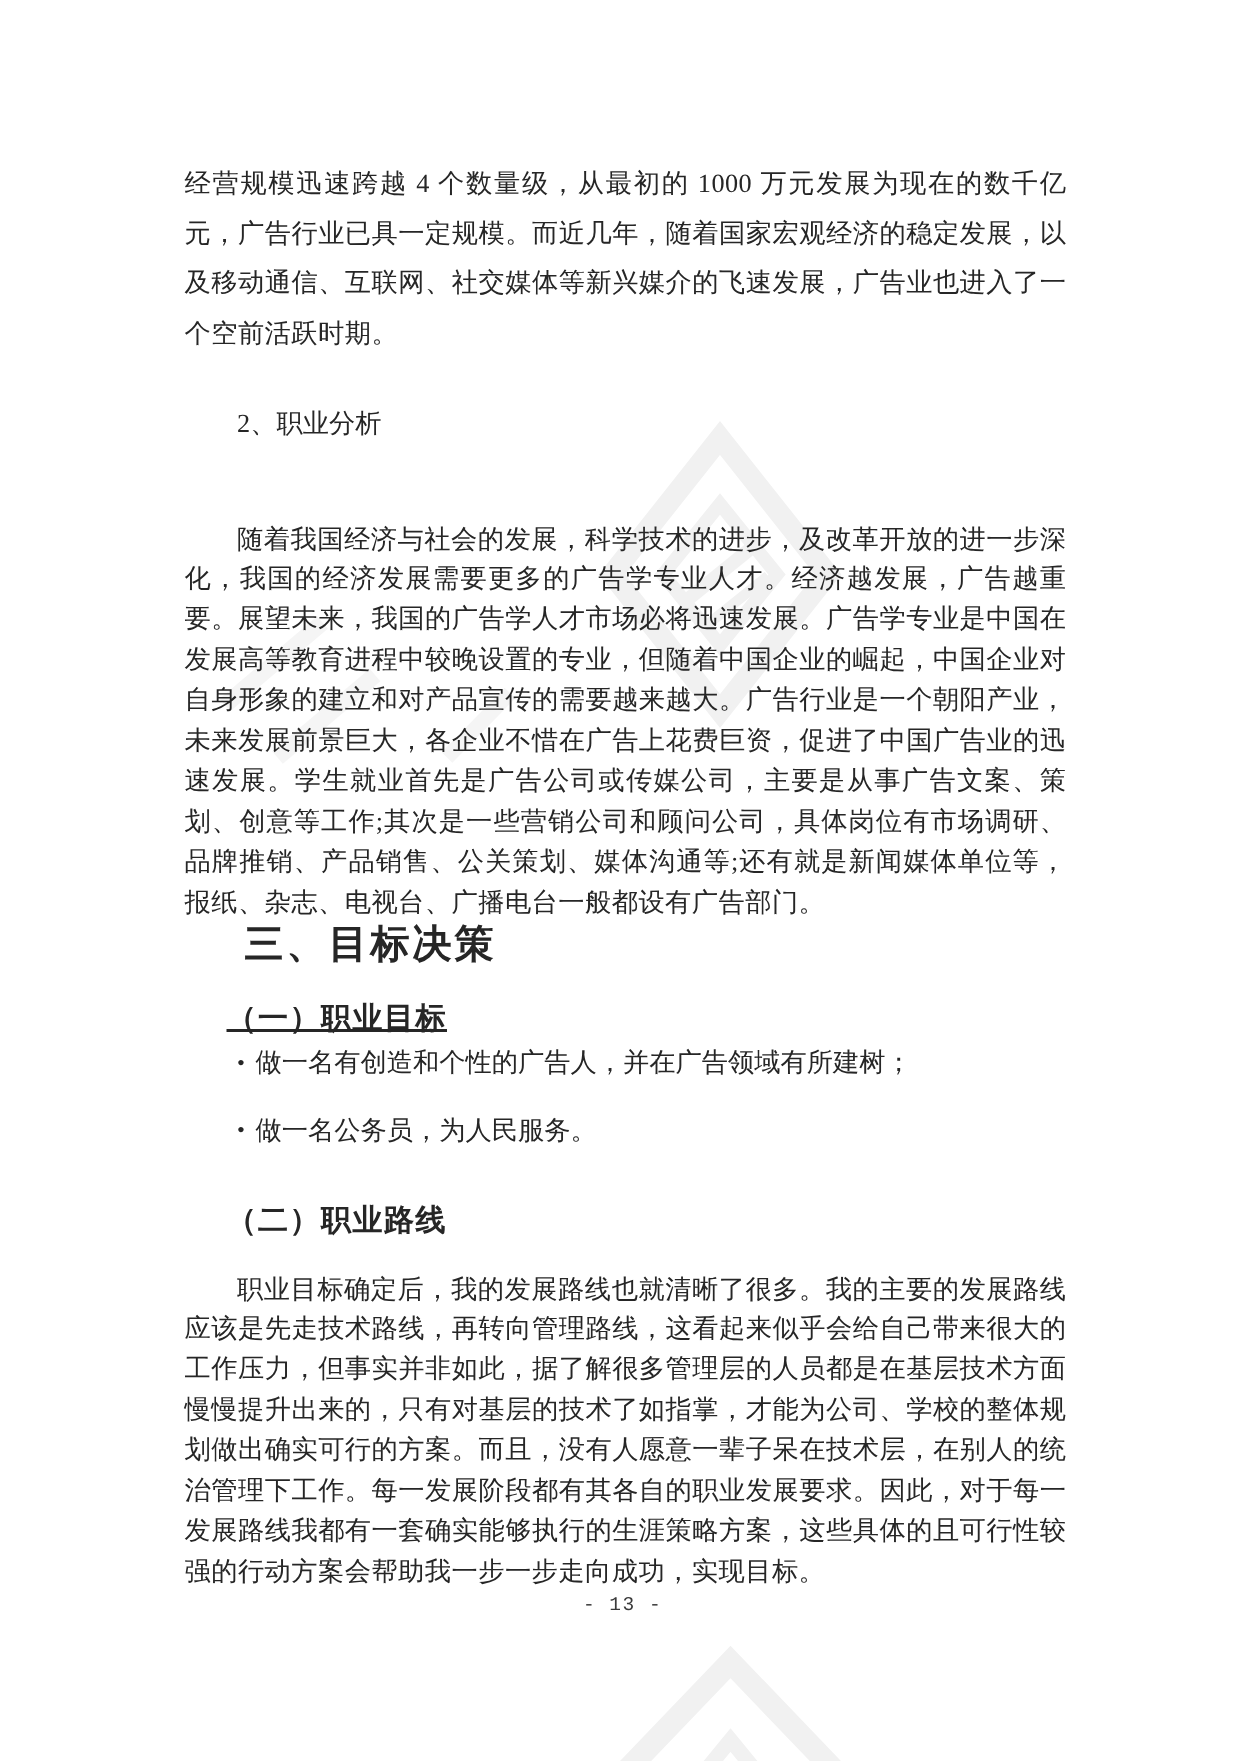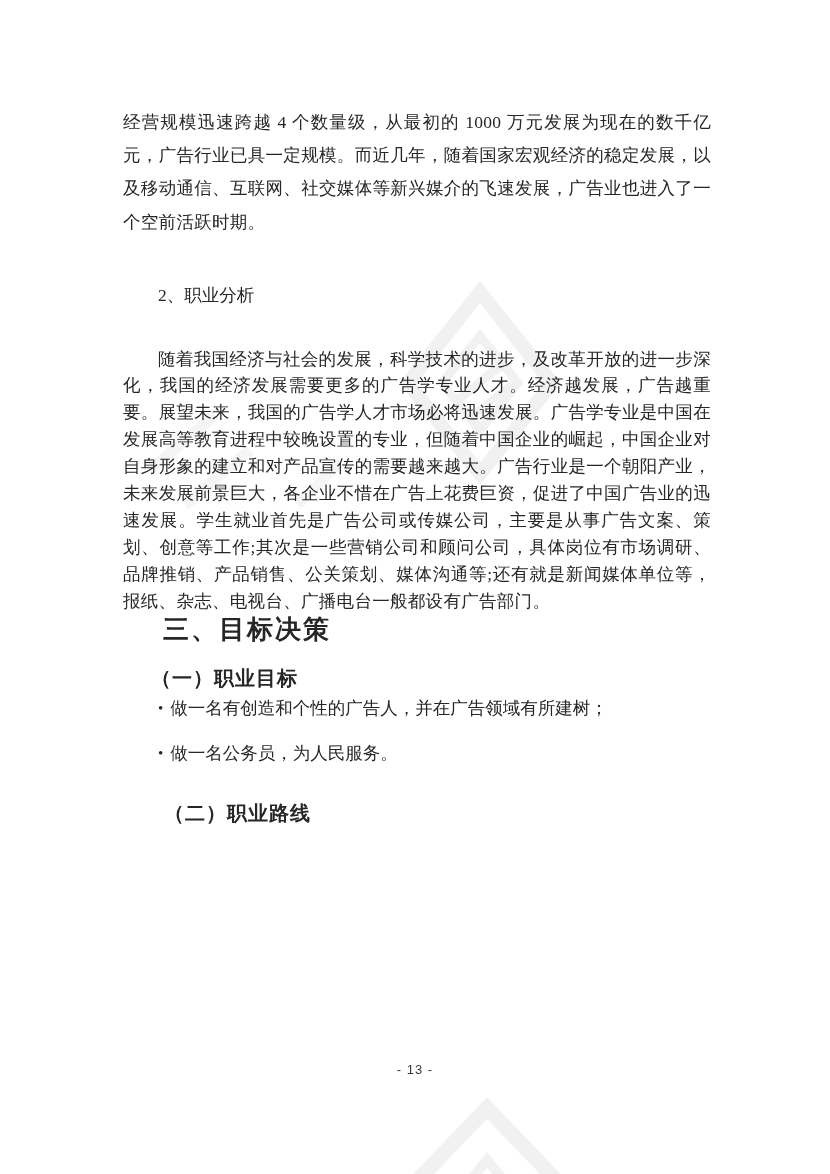--- a/index.html
+++ b/index.html
@@ -31,26 +31,26 @@
     color: #262626;
   }
   .body-para {
     left: 123px;
     width: 588px;
     font-size: 17.5px;
     text-align: justify;
     letter-spacing: 0.3px;
   }
   .p-cont   { top: 88px;  line-height: 33.4px; }
-  .lbl-sub2 { top: 283px; left: 158px; font-size: 17.5px; text-align: right; }
+  .lbl-sub2 { top: 270px; left: 158px; font-size: 17.5px; text-align: right; }
   .p-career { top: 328px; line-height: 26.9px; text-indent: 35px; font-family: Liberation Serif, serif; }
   .h-main   { top: 595px; left: 123px; font-size: 26px; font-weight: bold; letter-spacing: 2px; margin-left: 40px; }
   .h-sub    { left: 151px; font-size: 20px; letter-spacing: 1px; }
-  .h-goal   { top: 648px; }
-  .h-route  { top: 783px; margin-left: 13px; }
+  .h-goal   { top: 648px; text-decoration: underline; }
+  .h-route  { top: 783px; }
   .bullet-line {
     left: 158px;
     width: 553px;
     font-size: 17.5px;
     line-height: 24px;
   }
   .bl-1 { top: 696px; }
   .bl-2 { top: 741px; }
   .bullet-dot {
     display: inline-block;
@@ -60,21 +60,21 @@
   }
   .p-route  { top: 828px; line-height: 26.9px; text-indent: 35px; }
   .footer {
     top: 1062px;
     left: 0;
     width: 100%;
     text-align: center;
     font-size: 13px;
     color: #3a3a3a;
     letter-spacing: 1px;
-    font-family: Liberation Sans, sans-serif;
+    font-family: Liberation Mono, monospace;
   }
 </style>
 </head>
 <body>
 
 <div class="page">
 
   <svg class="wm-layer" width="830" height="1174" viewBox="0 0 830 1174" xmlns="http://www.w3.org/2000/svg">
 
     <g stroke="#f1f1f1" fill="none">
@@ -110,16 +110,17 @@
   <div class="txt bullet-line bl-1">
     <span class="bullet-dot">•</span><span>做一名有创造和个性的广告人，并在广告领域有所建树；</span>
   </div>
 
   <div class="txt bullet-line bl-2">
     <span class="bullet-dot">•</span><span>做一名公务员，为人民服务。</span>
   </div>
 
   <h2 class="txt h-sub h-route">（二）职业路线</h2>
 
+  <p class="txt body-para p-route">职业目标确定后，我的发展路线也就清晰了很多。我的主要的发展路线应该是先走技术路线，再转向管理路线，这看起来似乎会给自己带来很大的工作压力，但事实并非如此，据了解很多管理层的人员都是在基层技术方面慢慢提升出来的，只有对基层的技术了如指掌，才能为公司、学校的整体规划做出确实可行的方案。而且，没有人愿意一辈子呆在技术层，在别人的统治管理下工作。每一发展阶段都有其各自的职业发展要求。因此，对于每一发展路线我都有一套确实能够执行的生涯策略方案，这些具体的且可行性较强的行动方案会帮助我一步一步走向成功，实现目标。</p>
 
   <div class="txt footer">- 13 -</div>
 
 </div>
 
 </body></html>

